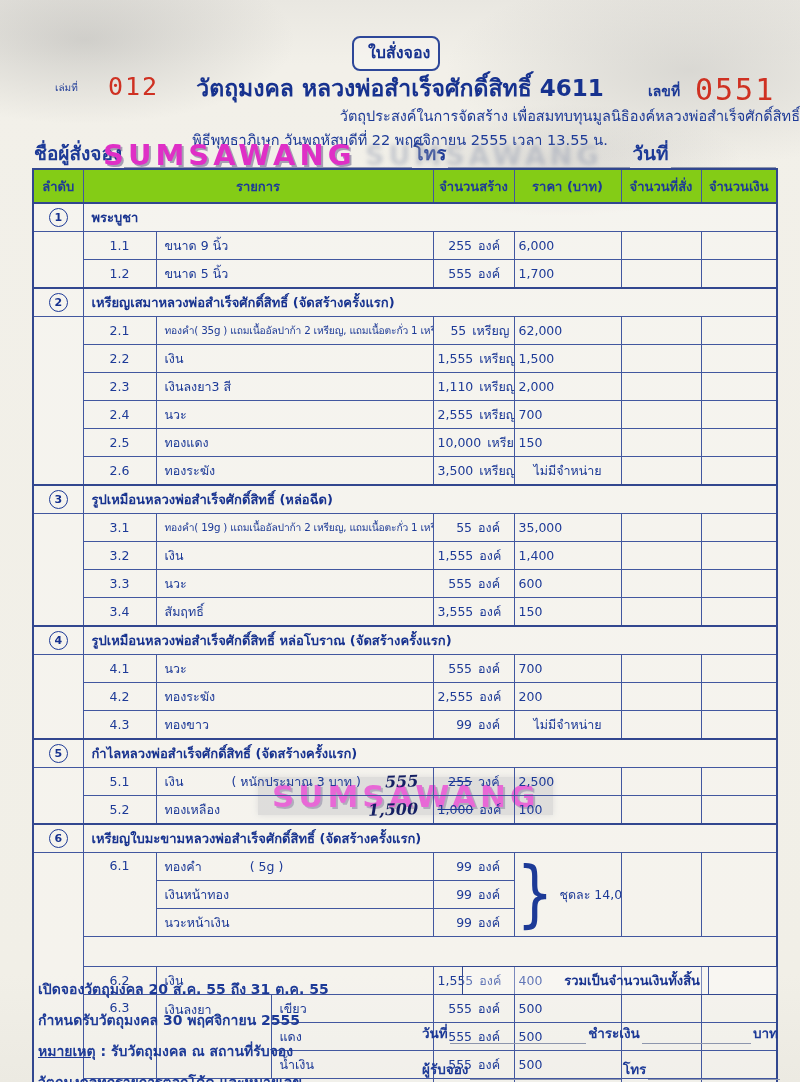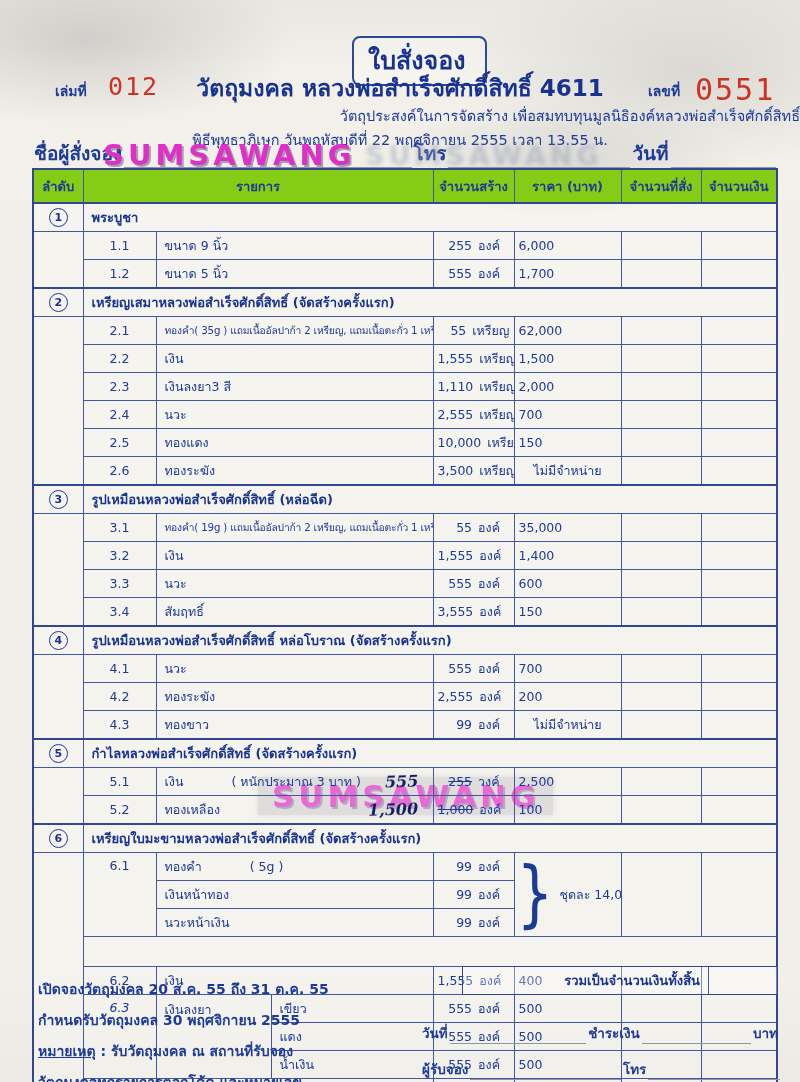--- a/index.html
+++ b/index.html
@@ -9,25 +9,25 @@
       radial-gradient(ellipse 300px 120px at 85px 40px, rgba(150,150,150,.35), rgba(0,0,0,0) 70%),
       radial-gradient(ellipse 350px 140px at 690px 70px, rgba(160,160,160,.30), rgba(0,0,0,0) 70%),
       radial-gradient(ellipse 260px 80px at 560px 160px, rgba(150,150,155,.25), rgba(0,0,0,0) 70%),
       linear-gradient(180deg,#e9e7e1 0%, #f2f0e9 6%, #f1efe7 90%, #eceae2 100%);
     font-family:"DejaVu Sans","Liberation Sans",sans-serif;
     color:#1d3a97;
   }
   
   .formtype-box{
     position:absolute;left:352px;top:36px;
-    border:2px solid #2d4799;border-radius:8px;padding:2px 20px 4px 14px;
-    font-size:25px;font-weight:bold;color:#17328f;background:rgba(255,255,255,.25);
+    border:2px solid #2d4799;border-radius:8px;padding:2px 8px 4px 14px;
+    font-size:16px;font-weight:bold;color:#17328f;background:rgba(255,255,255,.25);
   }
   .top-row{position:absolute;left:0;top:68px;width:800px;height:34px;}
-  .book-label{position:absolute;left:55px;top:12px;font-size:14px;font-weight:bold;}
+  .book-label{position:absolute;left:55px;top:12px;font-size:10px;font-weight:normal;}
   .book-no{position:absolute;left:108px;top:4px;font-size:25px;color:#cf3122;font-family:"DejaVu Sans Mono",monospace;letter-spacing:2px;}
   .main-title{position:absolute;left:0;top:2px;width:100%;text-align:center;font-size:23px;font-weight:bold;color:#17328f;}
   .no-label{position:absolute;left:648px;top:12px;font-size:14px;font-weight:bold;}
   .no-value{position:absolute;left:695px;top:4px;font-size:30px;color:#cf3122;font-family:"DejaVu Sans Mono",monospace;letter-spacing:2px;}
   .subtitle1{position:absolute;left:0;top:104px;width:100%;text-align:right;font-size:14.5px;}
   .subtitle2{position:absolute;left:0;top:128px;width:100%;text-align:center;font-size:14.5px;}
   .name-row{position:absolute;left:32px;top:148px;width:744px;height:20px;display:flex;align-items:flex-end;font-size:19px;font-weight:bold;}
   .name-row .lbl{flex:none;padding:0 2px;}
   .name-row .fill{flex:1;border-bottom:1.3px solid #8d96ad;height:16px;}
   .fill.w1{flex:3.0;} .fill.w2{flex:1.9;} .fill.w3{flex:1.1;}
@@ -455,21 +455,21 @@
           <div class="wrap">
             <span class="q">1,555</span>
             <span class="u">องค์</span>
           </div>
         </td>
         <td class="c-price">400</td>
         <td class="c-order"></td>
         <td class="c-amt"></td>
       </tr>
       <tr>
-        <td class="c-no" rowspan="3" style="vertical-align: top; padding-top: 5px; font-style: italic;">6.3</td>
+        <td class="c-no" rowspan="3" style="vertical-align: top; padding-top: 5px;">6.3</td>
         <td class="c-desc" rowspan="3" style="vertical-align: top; padding-top: 5px;">เงินลงยา</td>
         <td class="c-desc">เขียว</td>
         <td class="c-qty">
           <div class="wrap">
             <span class="q">555</span>
             <span class="u">องค์</span>
           </div>
         </td>
         <td class="c-price">500</td>
         <td class="c-order"></td>

